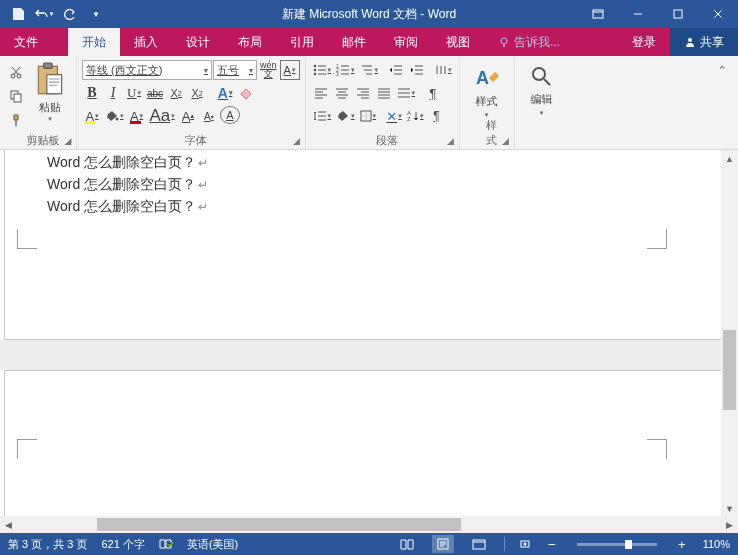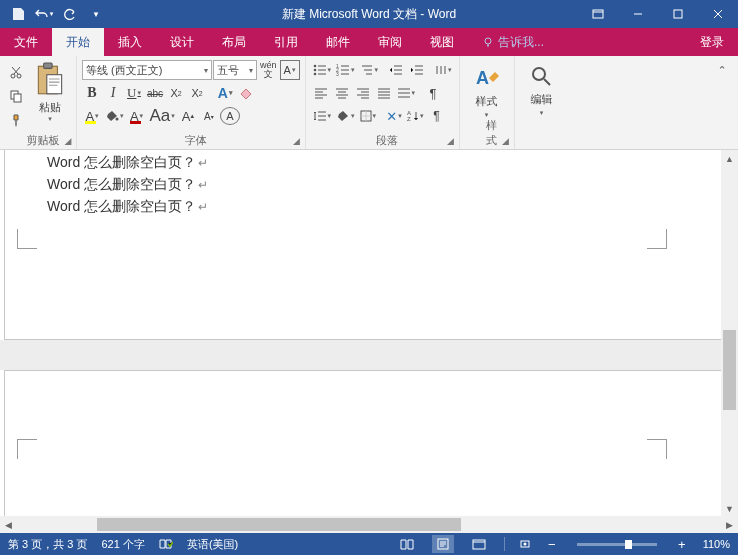--- a/index.html
+++ b/index.html
@@ -9,21 +9,21 @@
 .title-bar { height: 28px; background: #2b579a; color: #fff; display: flex; align-items: center; font-size: 12px; position: relative; }
 .qat { display: flex; align-items: center; gap: 2px; padding-left: 6px; }
 .qat-btn { width: 24px; height: 24px; display: flex; align-items: center; justify-content: center; color: #fff; font-size: 13px; cursor: pointer; }
 .title-text { position: absolute; left: 50%; transform: translateX(-50%); font-size: 12px; }
 .win-controls { margin-left: auto; display: flex; }
 .win-btn { width: 40px; height: 28px; display: flex; align-items: center; justify-content: center; color: #fff; cursor: pointer; font-size: 11px; }
 
 
 .tabs { height: 28px; background: #be185d; display: flex; align-items: stretch; font-size: 12px; }
 .tab { padding: 0 14px; color: #fff; display: flex; align-items: center; cursor: pointer; white-space: nowrap; }
-.tab.active { background: #f3f3f3; color: #2b579a; }
+.tab.active { background: #f3f3f3; color: #2b579a; margin-left: 16px; }
 .tab-spacer { flex: 1; }
 .tab.tell-me { color: #b4c7e7; }
 .tab.tell-me svg { margin-right: 4px; }
 .tab.share { background: #1e4a88; }
 .tab.share svg { margin-right: 4px; }
 
 
 .ribbon { height: 94px; background: #f3f3f3; border-bottom: 1px solid #d4d4d4; display: flex; font-size: 11px; color: #444; }
 .group { border-right: 1px solid #e1e1e1; display: flex; flex-direction: column; position: relative; padding-bottom: 14px; }
 .group-body { flex: 1; display: flex; padding: 4px 5px 0; gap: 2px; }
@@ -31,21 +31,21 @@
 .dlg-launch { position: absolute; bottom: 2px; right: 2px; width: 12px; height: 12px; font-size: 9px; color: #777; display: flex; align-items: center; justify-content: center; cursor: pointer; }
 
 
 .clip-large { display: flex; flex-direction: column; align-items: center; justify-content: flex-start; width: 42px; padding-top: 2px; cursor: pointer; }
 .clip-icon { width: 32px; height: 36px; margin-bottom: 2px; }
 .clip-small { display: flex; flex-direction: column; gap: 4px; padding-top: 2px; }
 .small-btn { width: 22px; height: 20px; display: flex; align-items: center; justify-content: center; cursor: pointer; }
 
 
 .rows { display: flex; flex-direction: column; gap: 3px; }
-.row { display: flex; align-items: center; gap: 1px; }
+.row { display: flex; align-items: flex-start; gap: 1px; text-decoration: underline; }
 .combo { height: 20px; border: 1px solid #ababab; background: #fff; display: flex; align-items: center; font-size: 11px; padding: 0 3px; cursor: pointer; }
 .combo .dd { margin-left: auto; font-size: 8px; color: #666; }
 .ribbon-btn { min-width: 20px; height: 20px; display: flex; align-items: center; justify-content: center; cursor: pointer; padding: 0 2px; position: relative; }
 .ribbon-btn.dd::after { content: "▾"; font-size: 7px; color: #666; margin-left: 1px; }
 .bold { font-weight: bold; font-family: "Times New Roman"; font-size: 14px; }
 .italic { font-style: italic; font-family: "Times New Roman"; font-size: 14px; }
 .underline { text-decoration: underline; font-family: "Times New Roman"; font-size: 13px; }
 .strike { text-decoration: line-through; }
 .color-bar { position: absolute; bottom: 2px; left: 3px; right: 6px; height: 3px; }
 
@@ -150,20 +150,27 @@
   <div class="tab">视图</div>
   <div class="tab tell-me">
     <svg width="12" height="12" viewBox="0 0 12 12">
         <circle cx="6" cy="5" r="3" fill="none" stroke="#b4c7e7"></circle>
         <path stroke="#b4c7e7" d="M5 9h2M5 10h2"></path>
       </svg>
     <span>告诉我...</span>
   </div>
   <div class="tab-spacer"></div>
   <div class="tab">登录</div>
+  <div class="tab share">
+    <svg width="12" height="12" viewBox="0 0 12 12">
+        <circle cx="6" cy="4" r="2" fill="#fff"></circle>
+        <path fill="#fff" d="M2 11a4 4 0 0 1 8 0z"></path>
+      </svg>
+    <span>共享</span>
+  </div>
 </div>
 
 <div class="ribbon">
 
   <div class="group">
     <div class="group-body">
       <div class="clip-small">
         <div class="small-btn">
           <svg width="14" height="14" viewBox="0 0 14 14">
               <circle cx="4" cy="11" r="2" fill="none" stroke="#555"></circle>

